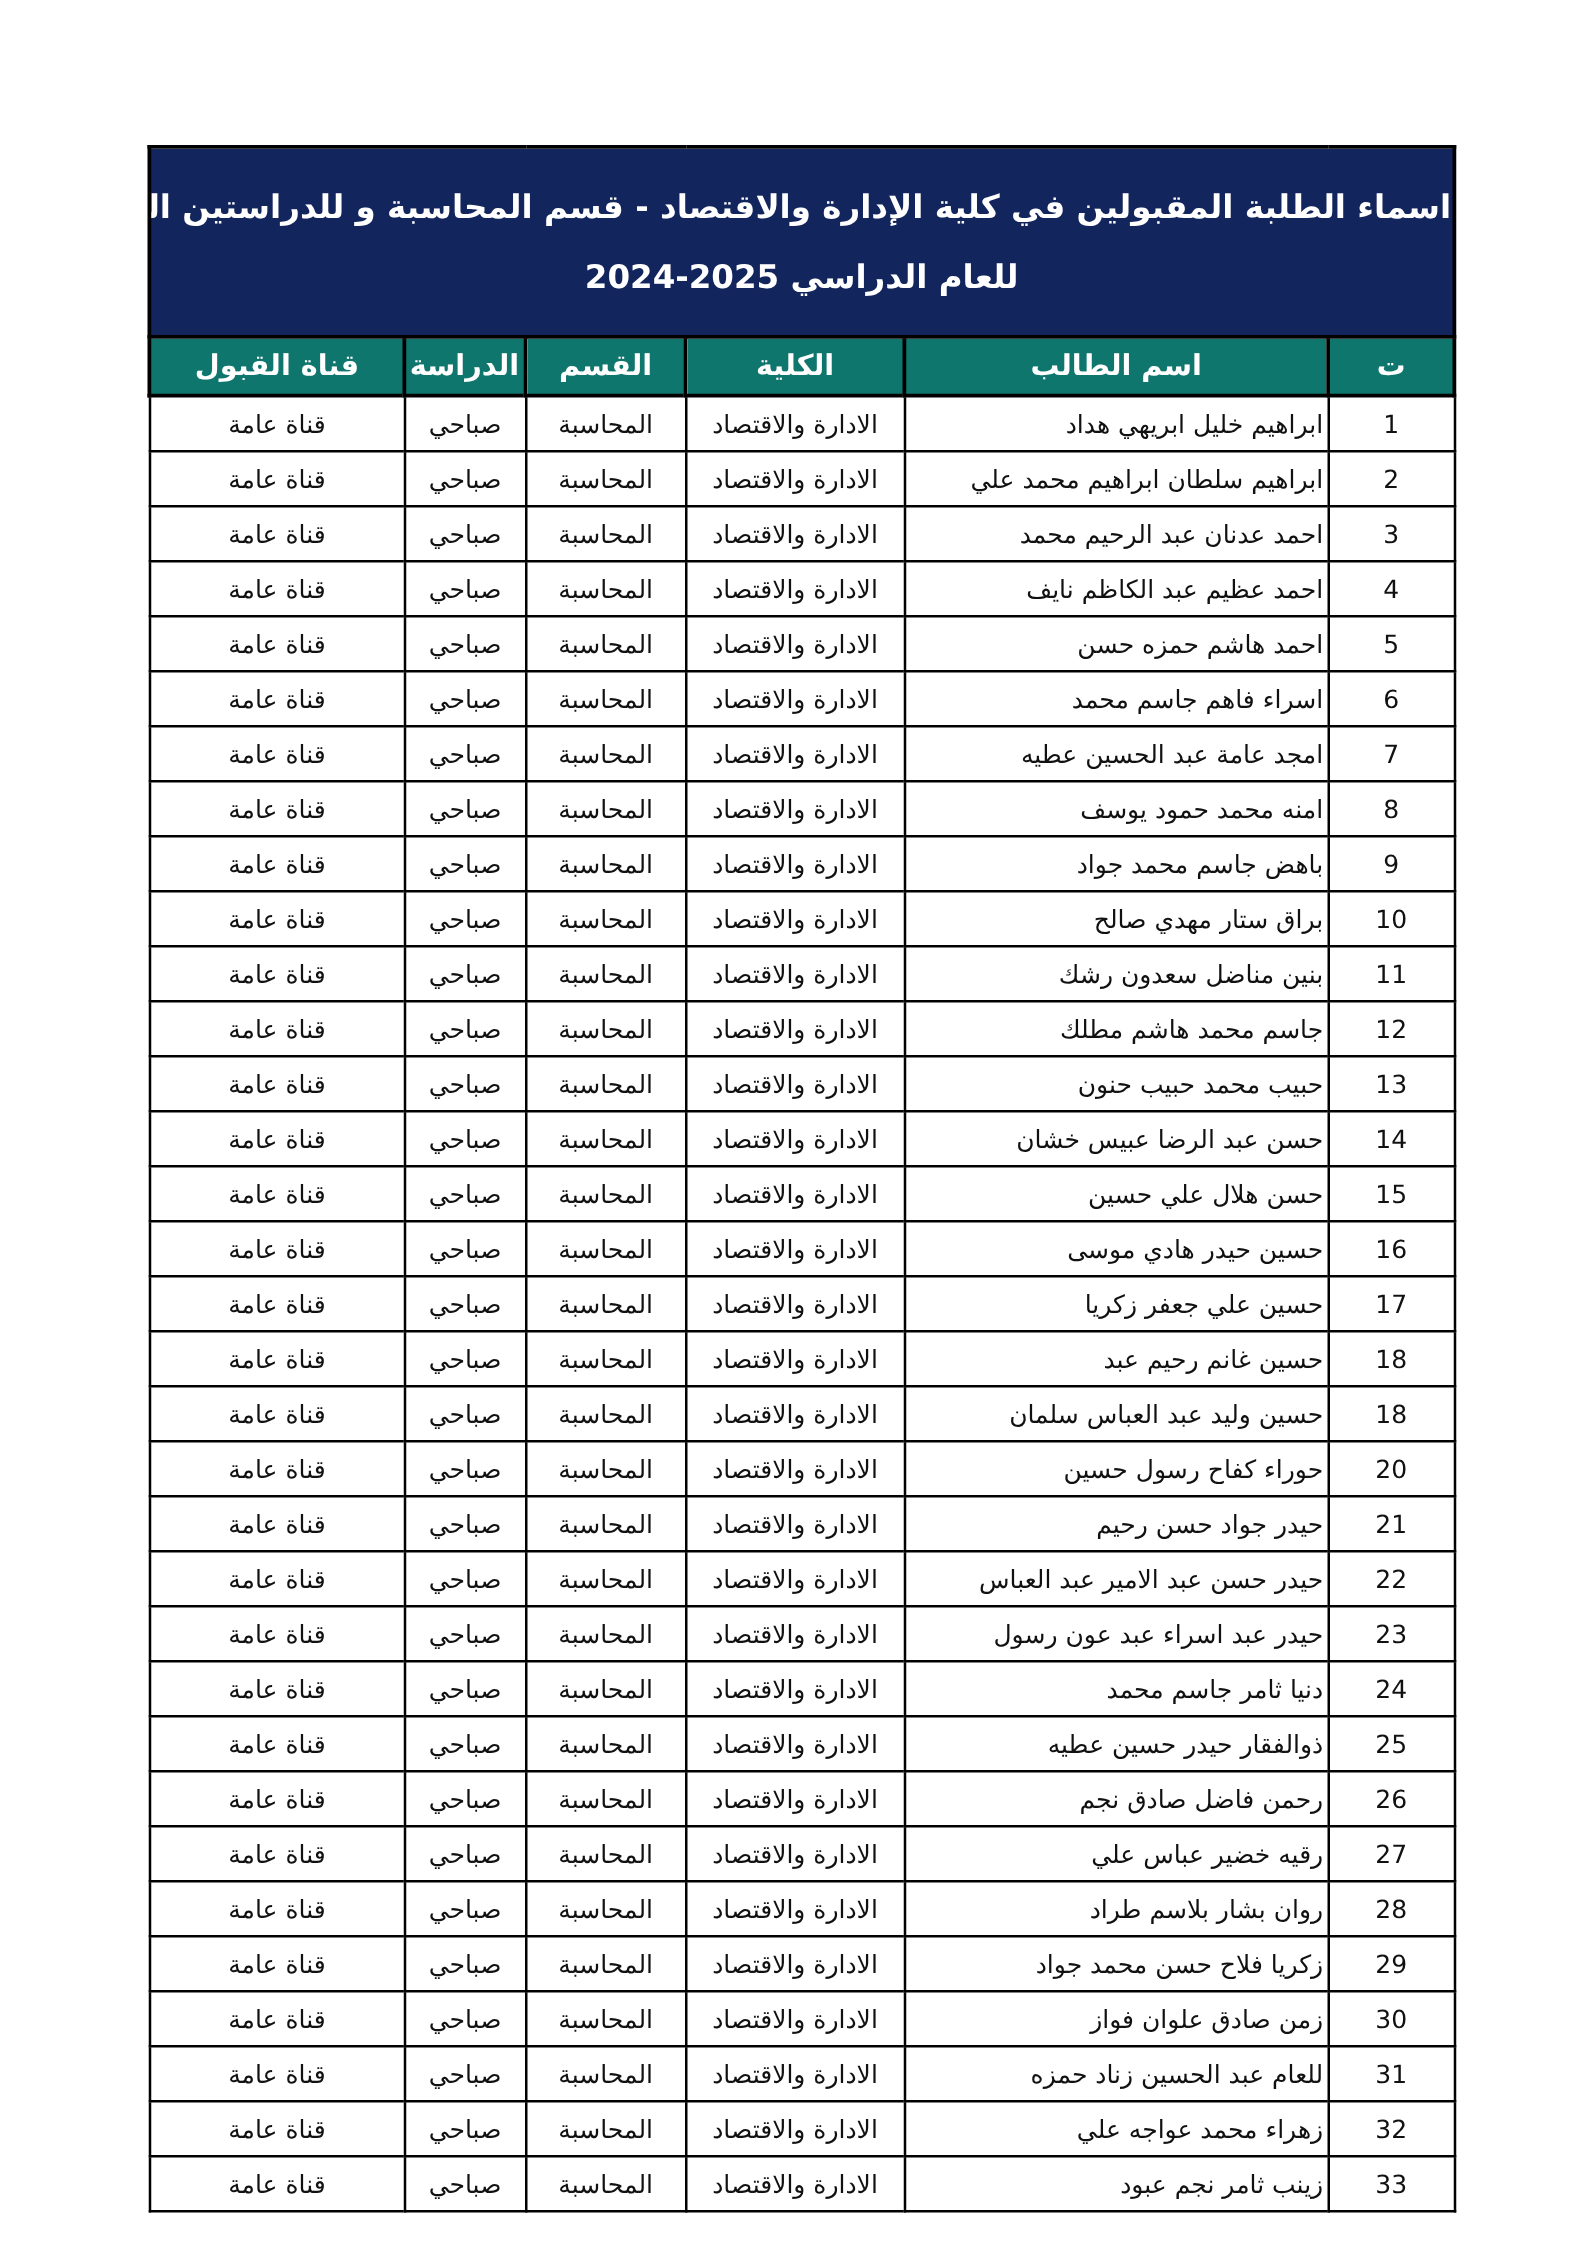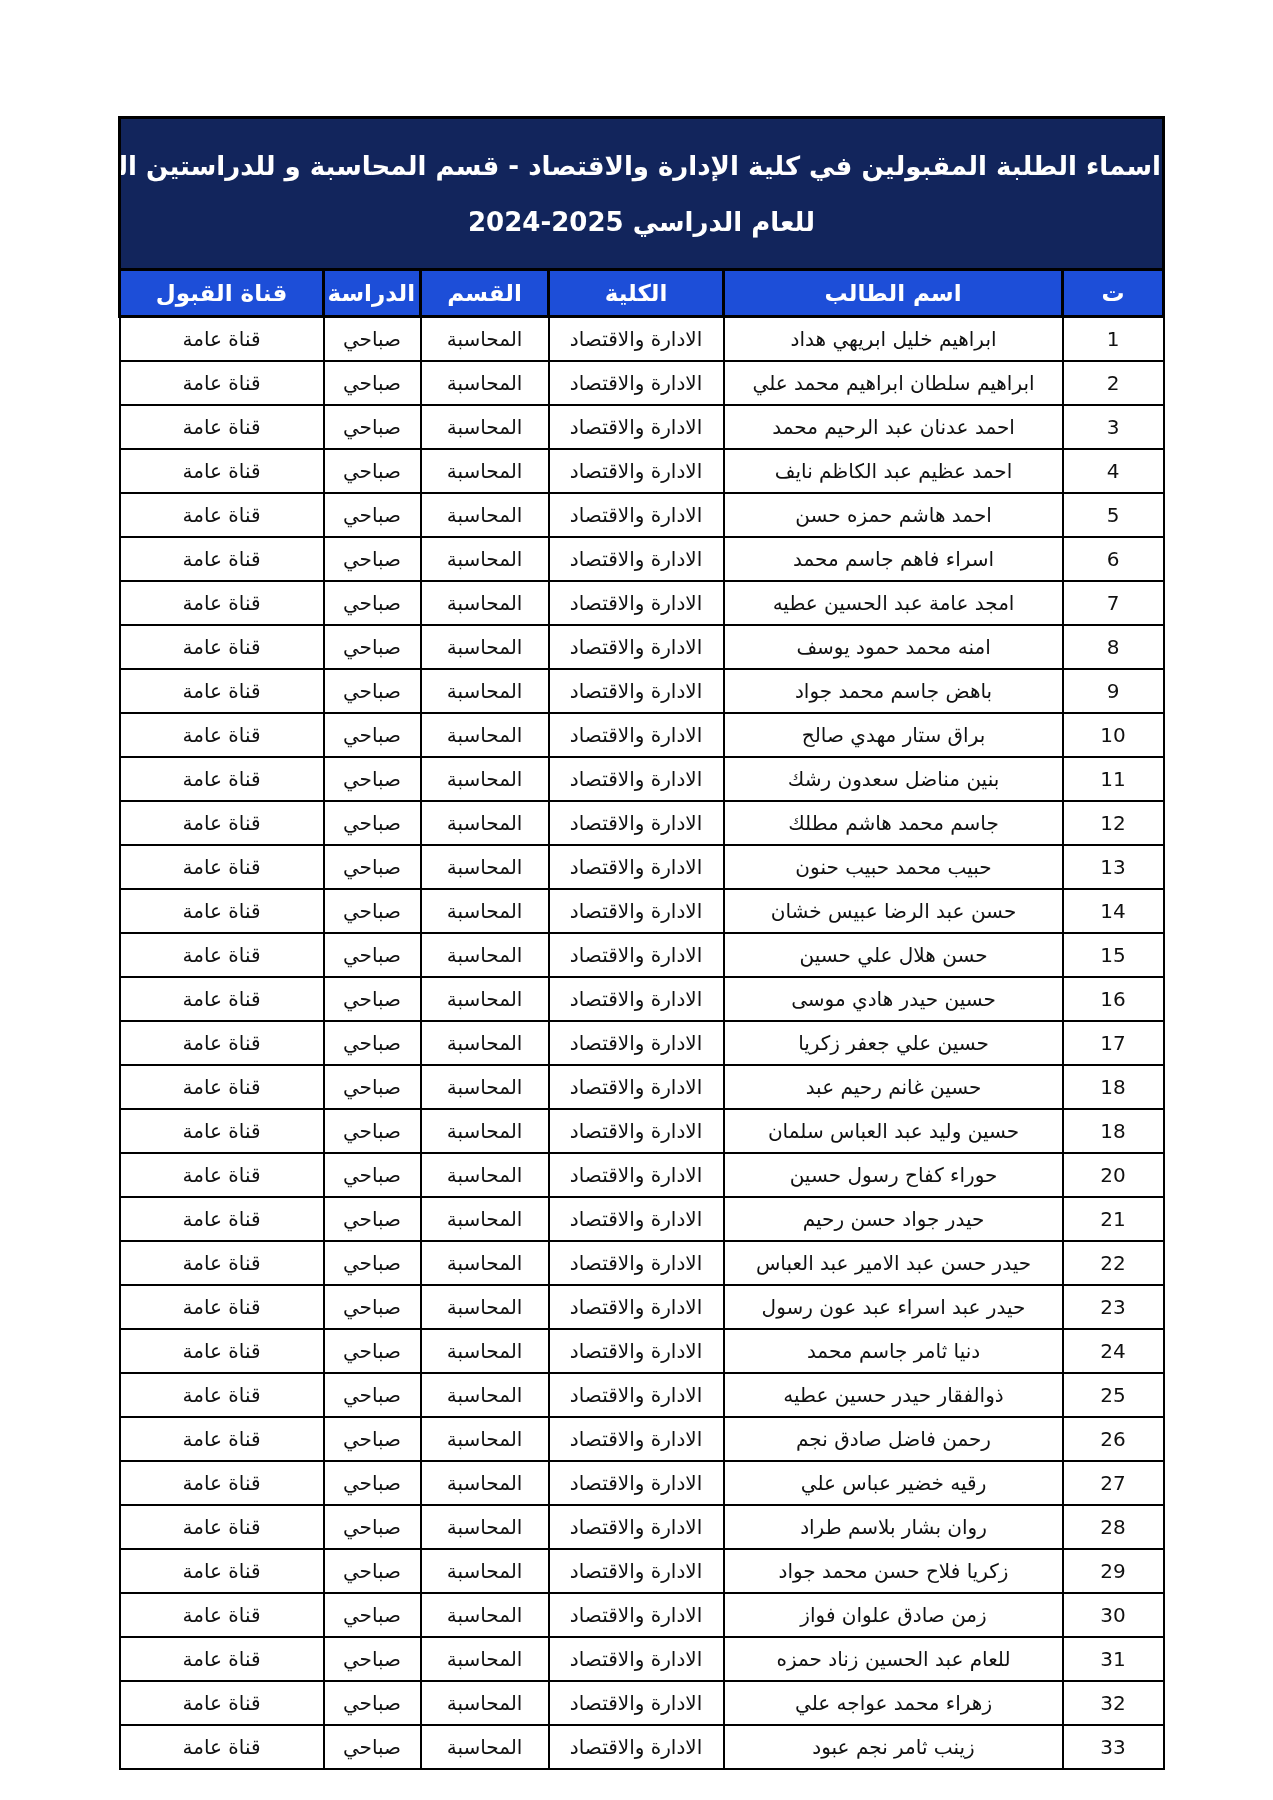--- a/index.html
+++ b/index.html
@@ -39,38 +39,39 @@
     border: 3px solid #000000 !important;
     height: 147px;
     text-align: center;
     font-weight: bold;
     font-size: 26px;
   }
   .title-cell .title-line {
     line-height: 56px;
   }
   th.head-cell {
-    background: #1d4ed8;
+    background: #0f766e;
     color: #ffffff;
     border: 3px solid #000000 !important;
     height: 44px;
     text-align: center;
     font-weight: bold;
     font-size: 23px;
     padding: 0 4px;
   }
   td.data-cell {
     background: #ffffff;
     color: #111111;
     height: 42px;
     text-align: center;
     font-size: 20px;
     padding: 0 4px;
   }
   td.data-cell.name {
+    text-align: right;
     padding-right: 3px;
   }
 </style>
 </head>
 <body>
 
 <div class="page">
   <div class="sheet">
     <table class="admission">
       <colgroup>

